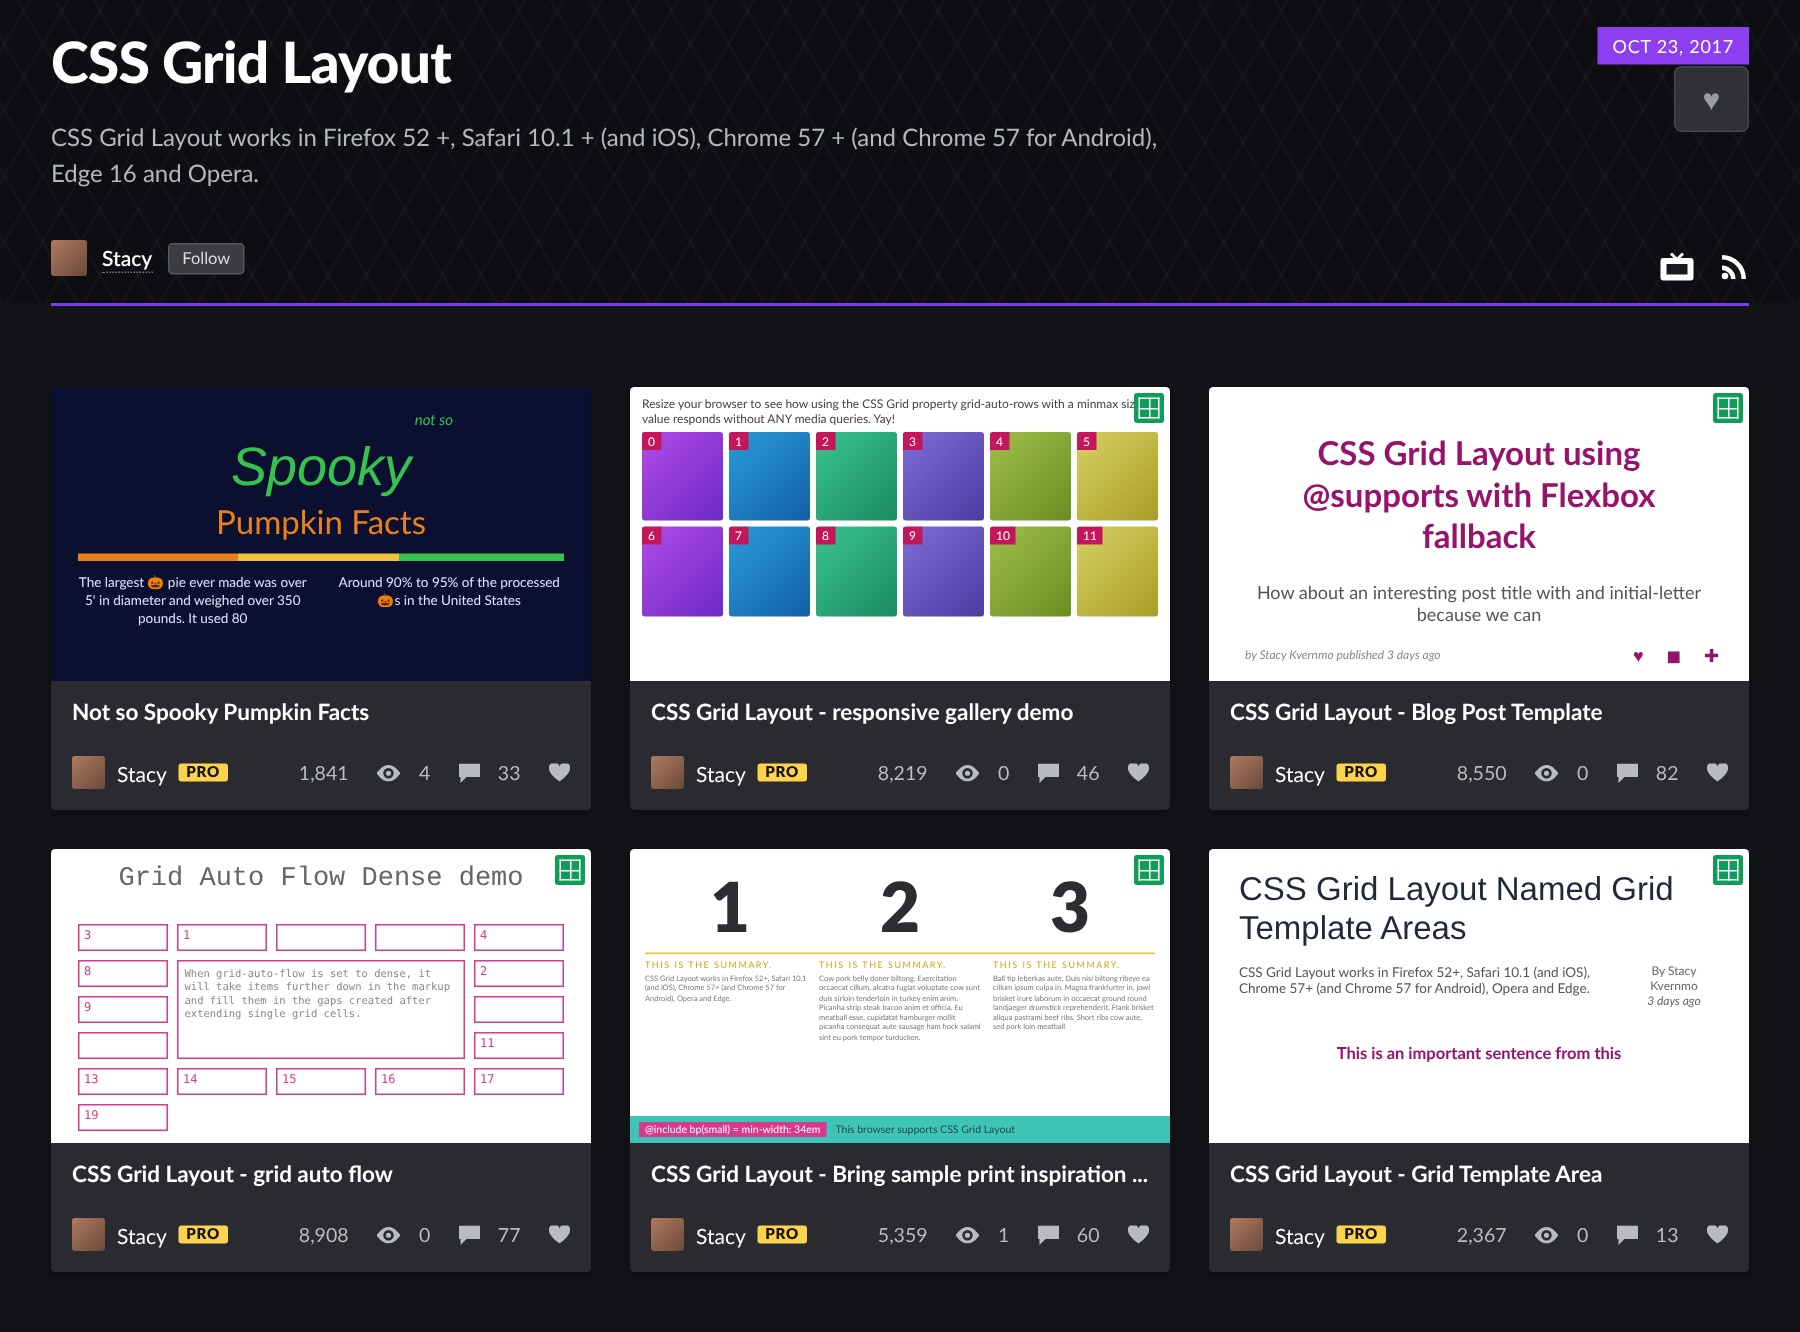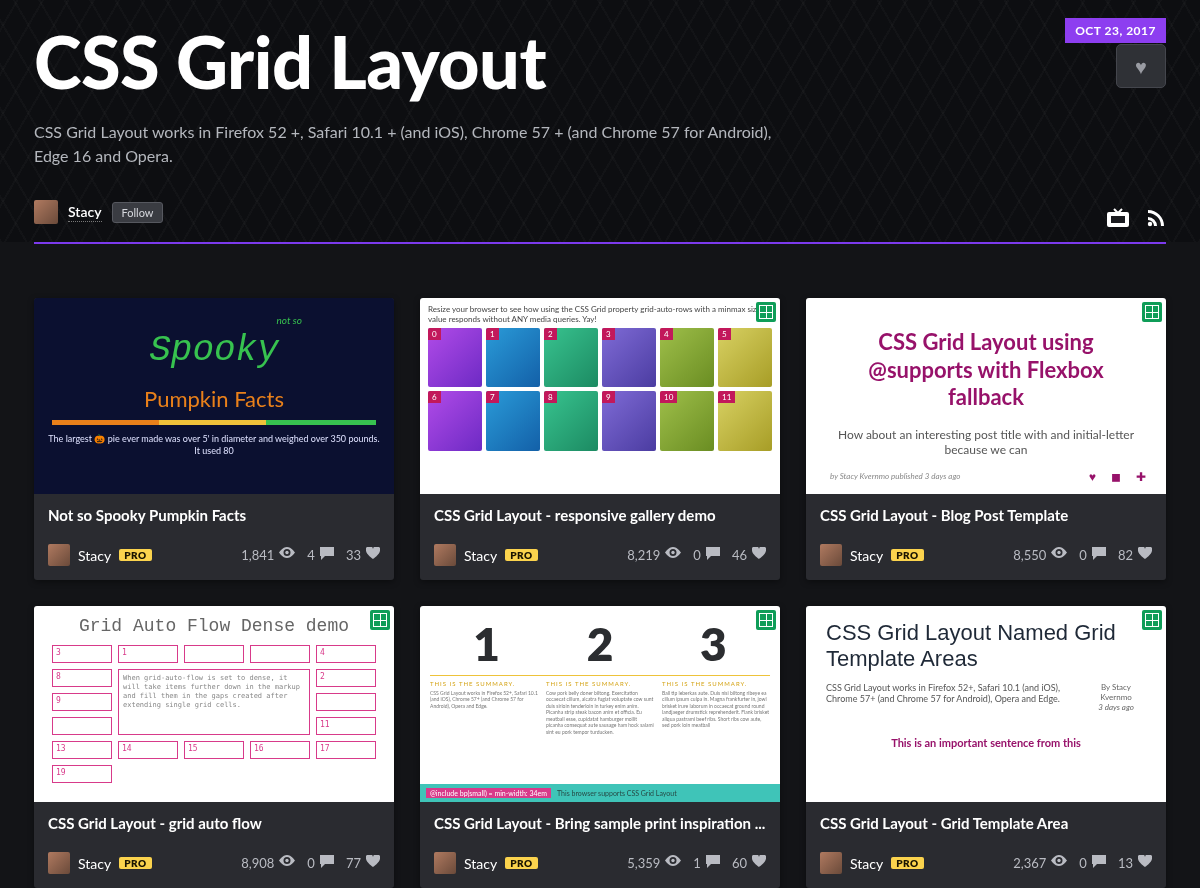--- a/index.html
+++ b/index.html
@@ -9,23 +9,23 @@
   *{box-sizing:border-box;font-family:'Lato','Segoe UI',Arial,sans-serif}
   body{margin:0;background:var(--bg);color:var(--text);}
   .hero{
     padding:18px 34px 0;
     background:
       repeating-linear-gradient(60deg, rgba(255,255,255,.025) 0 2px, transparent 2px 22px),
       repeating-linear-gradient(-60deg, rgba(255,255,255,.025) 0 2px, transparent 2px 22px),
       #0d0e11;
     position:relative;
   }
-  .date-badge{position:absolute;top:18px;right:34px;background:var(--badge);color:#fff;font-weight:700;font-size:12px;padding:5px 10px;letter-spacing:.5px}
+  .date-badge{position:absolute;top:18px;right:34px;background:var(--badge);color:#fff;font-weight:400;font-size:12px;padding:5px 10px;letter-spacing:.5px}
   .heart-btn{position:absolute;top:44px;right:34px;width:50px;height:44px;background:#2f3136;border:1px solid #44464d;border-radius:5px;display:flex;align-items:center;justify-content:center;color:#9a9ca3;font-size:20px}
-  h1{margin:0 0 16px;font-size:72px;font-weight:900;letter-spacing:-.5px}
+  h1{margin:0 0 16px;font-size:38px;font-weight:900;letter-spacing:-.5px}
   .subtitle{color:var(--muted);font-size:16px;max-width:740px;line-height:1.5;margin-bottom:32px}
   .byline{display:flex;align-items:center;gap:10px;padding-bottom:18px}
   .avatar{width:24px;height:24px;background:linear-gradient(135deg,#b07a60,#6a4a3a);border-radius:2px}
   .author{font-weight:600;font-size:14px;border-bottom:1px dotted #777;padding-bottom:1px}
   .follow-btn{background:#3a3c42;border:1px solid #56585f;color:#d7d9de;font-size:11px;padding:3px 9px;border-radius:3px}
   .hero-actions{position:absolute;right:34px;bottom:14px;display:flex;gap:16px;align-items:center}
   .hr-purple{height:2px;background:var(--purple-line);margin:0 34px 0}
   .gap{height:54px;background:var(--bg)}
   .grid{display:grid;grid-template-columns:repeat(3,1fr);gap:26px;padding:0 34px 34px}
   .card{background:var(--panel2);border-radius:3px;overflow:hidden;box-shadow:0 2px 6px rgba(0,0,0,.4)}
@@ -37,47 +37,47 @@
     linear-gradient(#fff 0 0) 0 100%/100% 1px no-repeat,
     linear-gradient(#fff 0 0) 0 0/1px 100% no-repeat,
     linear-gradient(#fff 0 0) 50% 0/1px 100% no-repeat,
     linear-gradient(#fff 0 0) 100% 0/1px 100% no-repeat}
   .card-body{padding:12px 14px 4px}
   .card-title{font-weight:700;font-size:15px;margin-bottom:10px;white-space:nowrap;overflow:hidden;text-overflow:ellipsis}
   .card-foot{display:flex;align-items:center;padding:6px 14px 14px;gap:8px}
   .card-foot .avatar{width:22px;height:22px}
   .pro{background:var(--yellow);color:#1a1400;font-weight:800;font-size:10px;padding:0 5px;border-radius:2px;letter-spacing:.5px}
   .stats{margin-left:auto;display:flex;gap:12px;color:#b9bbc2;font-size:13px;align-items:center}
-  .stat{display:flex;gap:5px;}
+  .stat{display:flex;gap:19px;align-items:center}
   .ico{display:inline-block}
   
   .t-spooky{background:#0b1030;color:#fff;text-align:center;padding:10px 12px 0;font-family:Georgia,serif}
-  .t-spooky .s1{color:#37c24f;font-style:italic;font-size:36px;font-family:Liberation Mono, monospace;margin-top:4px}
+  .t-spooky .s1{color:#37c24f;font-style:italic;font-size:36px;font-family:Liberation Sans, sans-serif;margin-top:4px}
   .t-spooky .s0{color:#37c24f;font-size:10px;margin-top:6px;font-style:italic;text-align:right;padding-right:80px}
-  .t-spooky .s2{color:#e9801a;font-size:22px;margin:14px 0 8px}
+  .t-spooky .s2{color:#e9801a;font-size:22px;margin:2px 0 8px}
   .t-spooky .bar{height:5px;background:linear-gradient(90deg,#e9801a 0 33%,#f0c23a 33% 66%,#37c24f 66%);margin:0 6px 8px}
   .t-spooky .facts{display:flex;gap:6px;font-size:9px;color:#dfe2ff}
   .t-spooky .facts>div{flex:1;padding:0 2px;line-height:1.35}
   .t-gal{padding:6px 8px;font-size:8px;color:#444}
   .t-gal .row{display:grid;grid-template-columns:repeat(6,1fr);gap:4px;margin-top:4px}
   .cell{aspect-ratio:1/1.1;border-radius:2px;position:relative;overflow:hidden}
   .cell .n{position:absolute;top:0;left:0;background:#c2185b;color:#fff;font-size:8px;padding:1px 4px}
   .c0{background:linear-gradient(135deg,#b14be8,#6d2ac4)}
   .c1{background:linear-gradient(135deg,#2a9bd8,#1360a8)}
   .c2{background:linear-gradient(135deg,#38c38f,#1c8a62)}
   .c3{background:linear-gradient(135deg,#7f6bd6,#4b3ca1)}
   .c4{background:linear-gradient(135deg,#9fbf4a,#6a8d22)}
   .c5{background:linear-gradient(135deg,#d8d163,#a79d26)}
   .t-blog{padding:14px 24px;color:#97126a;text-align:center}
   .t-blog h3{margin:16px;color:#97126a;font-size:22px;font-weight:700;line-height:1.25}
   .t-blog p{font-size:12px;color:#555;margin:10px 0 14px}
   .t-blog .meta{font-size:8px;color:#888;text-align:left;font-style:italic}
   .t-blog .soc{position:absolute;bottom:10px;right:14px;color:#97126a;font-size:12px;letter-spacing:6px}
   .t-dense{padding:10px 18px}
-  .t-dense h4{text-align:center;font-weight:400;color:#666;margin:0 0 9px;font-size:18px;font-family:'Courier New',monospace}
+  .t-dense h4{text-align:center;font-weight:400;color:#666;margin:0 0 20px;font-size:18px;font-family:'Courier New',monospace}
   .t-dense .g{display:grid;grid-template-columns:repeat(5,1fr);gap:6px}
   .t-dense .b{border:1px solid #d83a8a;height:18px;font-size:8px;color:#d83a8a;padding:2px 3px;font-family:monospace}
   .t-dense .big{grid-column:2/5;grid-row:2/5;height:auto;font-size:7px;color:#888;padding:4px;line-height:1.3}
   .t-print{padding:10px;position:relative}
   .t-print .nums{display:flex;justify-content:space-around;font-size:46px;font-weight:800;color:#2b2d30;font-family:'Arial Black',sans-serif}
   .t-print .cols{display:grid;grid-template-columns:repeat(3,1fr);gap:8px;margin-top:4px;border-top:1px solid #eec33a}
   .t-print .cols>div{font-size:5px;color:#777;line-height:1.3;padding-top:4px}
   .t-print .h{color:#d4a315;font-size:6px;letter-spacing:1px;margin-bottom:2px}
   .t-print .band{position:absolute;left:0;right:0;bottom:0;height:18px;background:#3fc4b8;font-size:7px;color:#264b47;display:flex;align-items:center;padding:0 6px;gap:6px}
   .t-print .band span:first-child{background:#d83a8a;color:#fff;padding:1px 4px}
@@ -127,20 +127,21 @@
 <div class="grid" id="grid">
   <div class="card">
     <a style="text-decoration:none;display:block;position:relative">
       <div class="thumb t-spooky">
           <div class="s0">not so</div>
           <div class="s1">Spooky</div>
           <div class="s2">Pumpkin Facts</div>
           <div class="bar"></div>
           <div class="facts">
             <div>The largest 🎃 pie ever made was over 5' in diameter and weighed over 350 pounds. It used 80</div>
+            <div>Around 90% to 95% of the processed 🎃s in the United States</div>
           </div>
         </div>
 
     </a>
     <div class="card-body">
       <div class="card-title">Not so Spooky Pumpkin Facts</div>
     </div>
     <div class="card-foot">
       <span class="avatar"></span>
       <a style="color:#fff;text-decoration:none;font-size:14px">Stacy</a>

